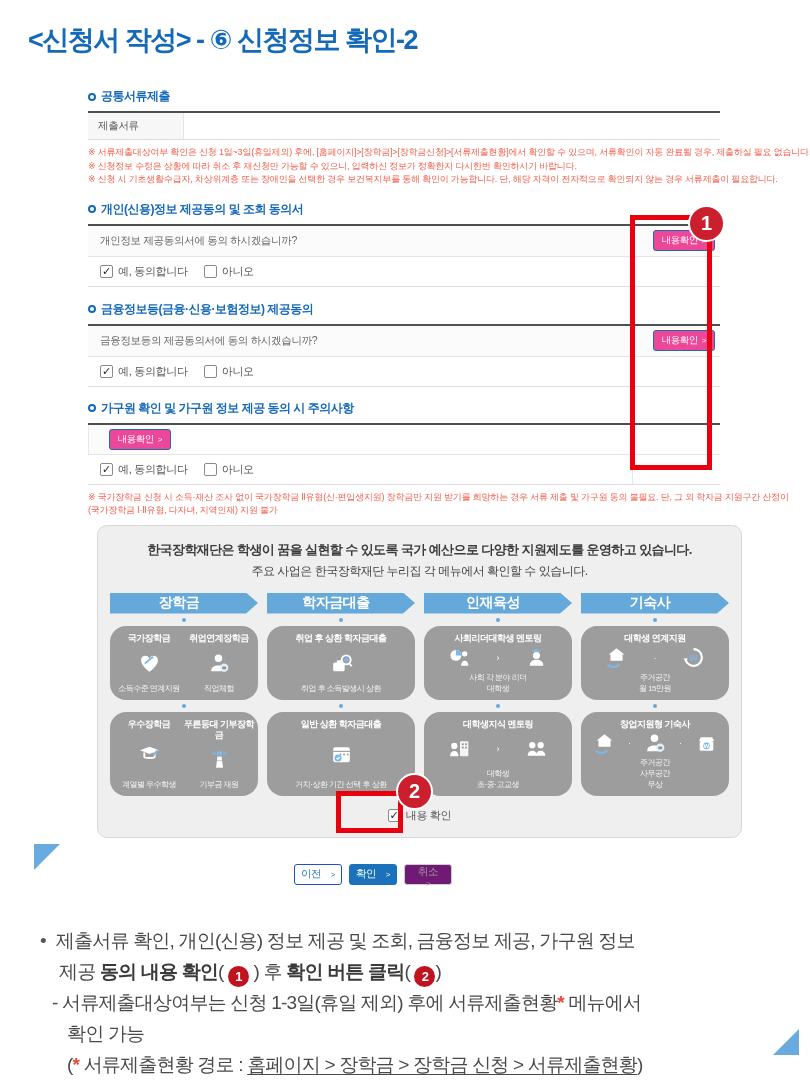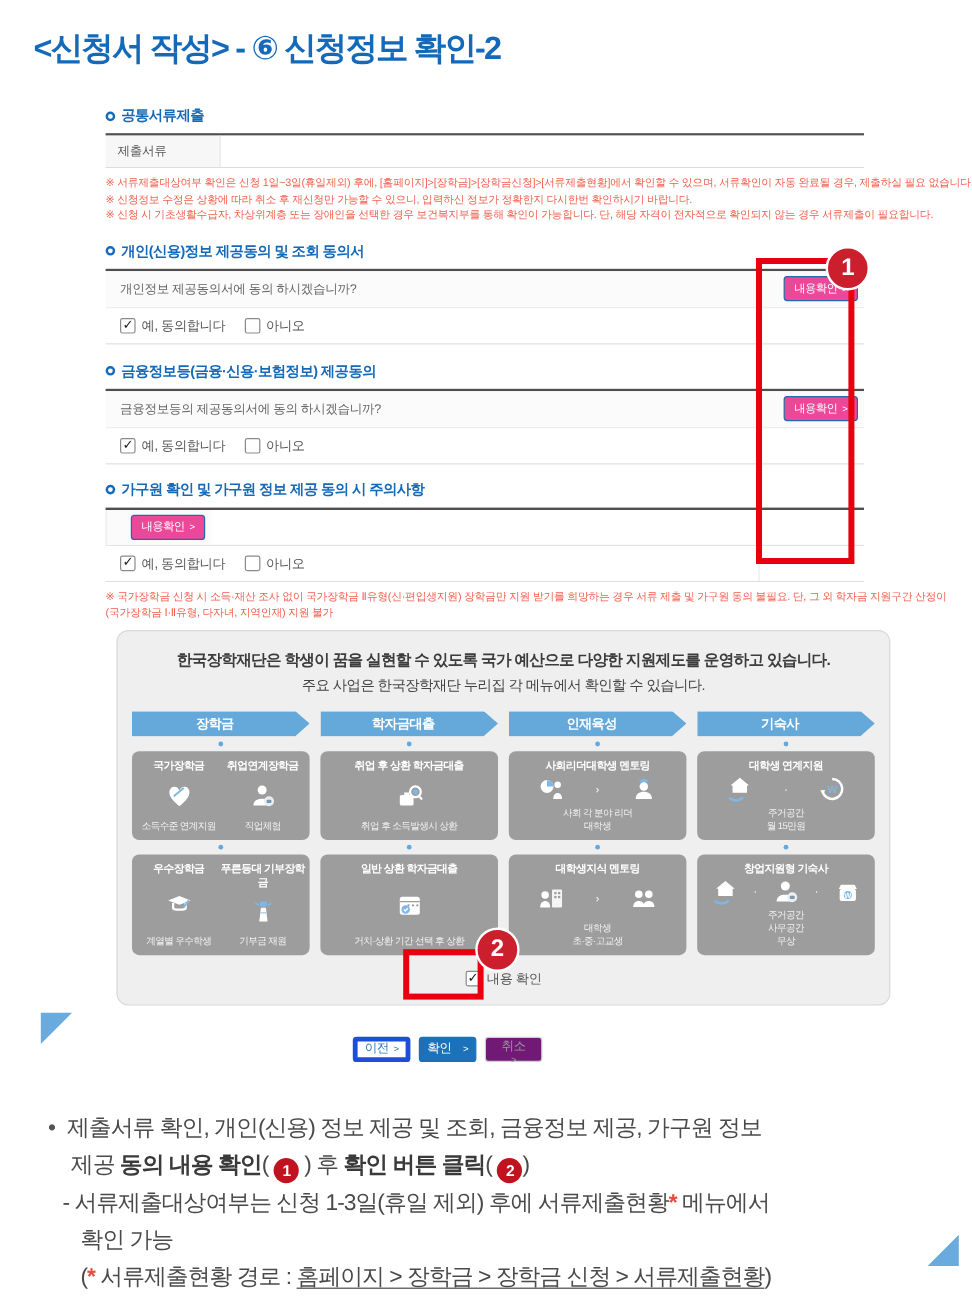--- a/index.html
+++ b/index.html
@@ -38,45 +38,45 @@
   .notes { margin-top:6px; font-size:9px; color:#f2604e; line-height:1.5; letter-spacing:-0.2px; white-space:nowrap; }
   .notes div { height:13.5px; }
 
   
   .panel { margin:7px 0 0 9px; width:645px; background:#efefef; border:1px solid #d8d8d8; border-radius:10px;
     padding:15px 12px 8px; }
   .p-line1 { text-align:center; font-size:13px; font-weight:bold; color:#3c3c3c; letter-spacing:-0.6px; }
   .p-line2 { text-align:center; font-size:12px; color:#444; margin-top:4px; letter-spacing:-0.5px; }
   .p-grid { display:grid; grid-template-columns:repeat(4,1fr); gap:9px; }
   .arrows { margin-top:13px; }
-  .arrow { height:21px; background:#65a9db; color:#fff; font-size:11px; font-weight:bold; letter-spacing:-0.5px;
+  .arrow { height:21px; background:#65a9db; color:#fff; font-size:14px; font-weight:bold; letter-spacing:-0.5px;
     display:flex; align-items:center; justify-content:center; padding-right:10px;
     clip-path:polygon(0 0, calc(100% - 12px) 0, 100% 50%, calc(100% - 12px) 100%, 0 100%); }
   .cards { margin-top:12px; }
-  .card { background:#9d9d9d; border-radius:6px; color:#fff; padding:7px 4px 6px; min-height:74px;
+  .card { background:#9d9d9d; border-radius:16px; color:#fff; padding:7px 4px 6px; min-height:74px;
     display:flex; flex-direction:column; justify-content:space-between; position:relative; text-align:center; }
   .card::before { content:""; position:absolute; top:-8px; left:50%; margin-left:-2px; width:4px; height:4px;
     border-radius:50%; background:#65a9db; }
   .c-title { font-size:9px; font-weight:bold; letter-spacing:-0.5px; line-height:1.25; }
   .c-cap { font-size:8px; color:#f2f2f2; letter-spacing:-0.5px; }
   .ci { width:25px; height:25px; margin:1px auto; display:block; }
   .icons-row { display:flex; align-items:center; justify-content:center; gap:5px; }
   .caps-row { display:flex; justify-content:space-around;flex-direction:column; }
   .sep { font-size:9px; color:#fff; }
   .duo { display:flex; height:100%; }
   .duo-item { flex:1; display:flex; flex-direction:column; justify-content:space-between; align-items:center; gap:1px; }
   .p-confirm { display:flex; align-items:center; justify-content:center; gap:0; margin:12px 0 6px; }
   .p-confirm .cb-label { margin-right:0; }
 
   
   .nav-buttons { margin:26px 0 0 294px; display:flex; gap:7px; }
   .nb { height:21px; width:48px; border-radius:3px; font-size:10.5px; letter-spacing:-0.5px;
     display:inline-flex; align-items:center; justify-content:space-between; padding:0 6px; cursor:pointer; }
   .nb .nb-chev { font-size:8px; }
-  .nb.prev { background:#fff; border:4px solid #1d4ed8; color:#2e7cbe; }
+  .nb.prev { background:#fff; border:1px solid #1d4ed8; color:#2e7cbe; }
   .nb.ok { background:#1b72ba; border:1px solid #1b72ba; color:#fff; }
   .nb.cancel { background:#701a75; border:1px solid #cfcfcf; color:#9a9a9a;flex-direction:column; }
 
   
   .footer { margin:40px 0 0 40px; font-size:19px; color:#4a4a4a; letter-spacing:-0.8px; }
   .f-line { line-height:31px; }
   .f-bullet::before { content:"•"; margin-right:10px; color:#555; }
   .f-l2 { padding-left:19px; }
   .f-l2 b, .f-l3 b { color:#3a3a3a; }
   .f-l3 { padding-left:12px; }

